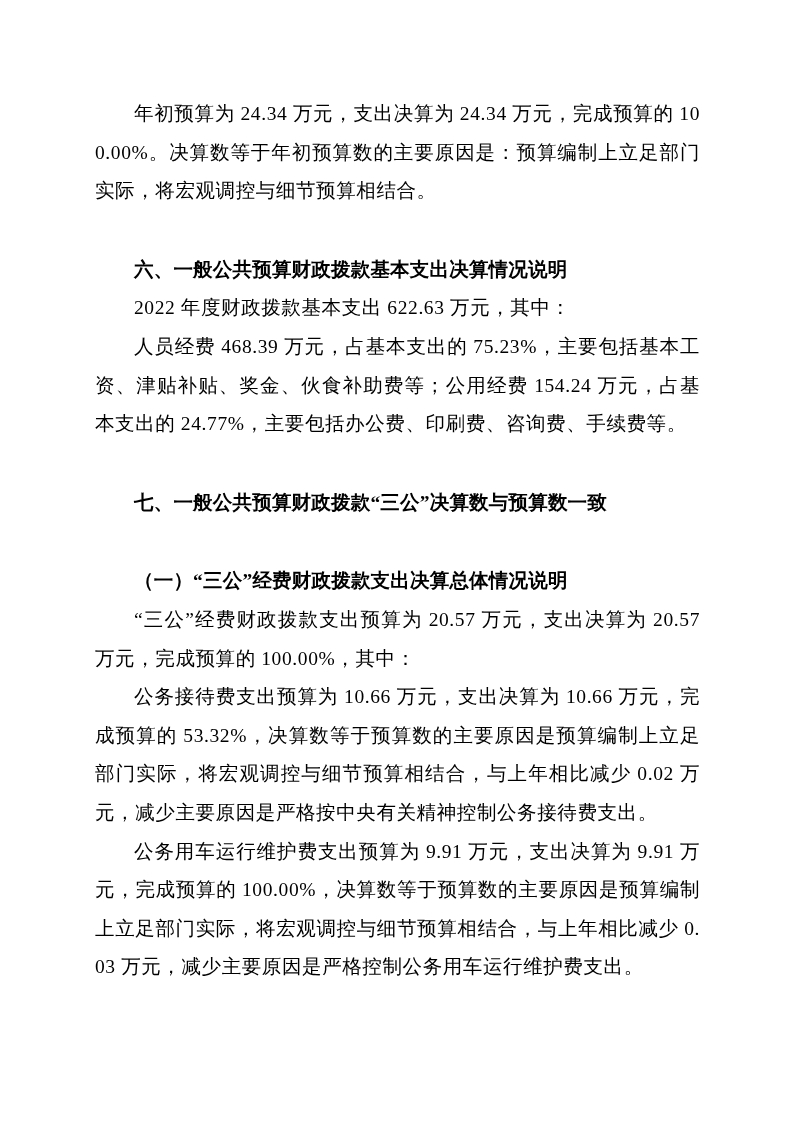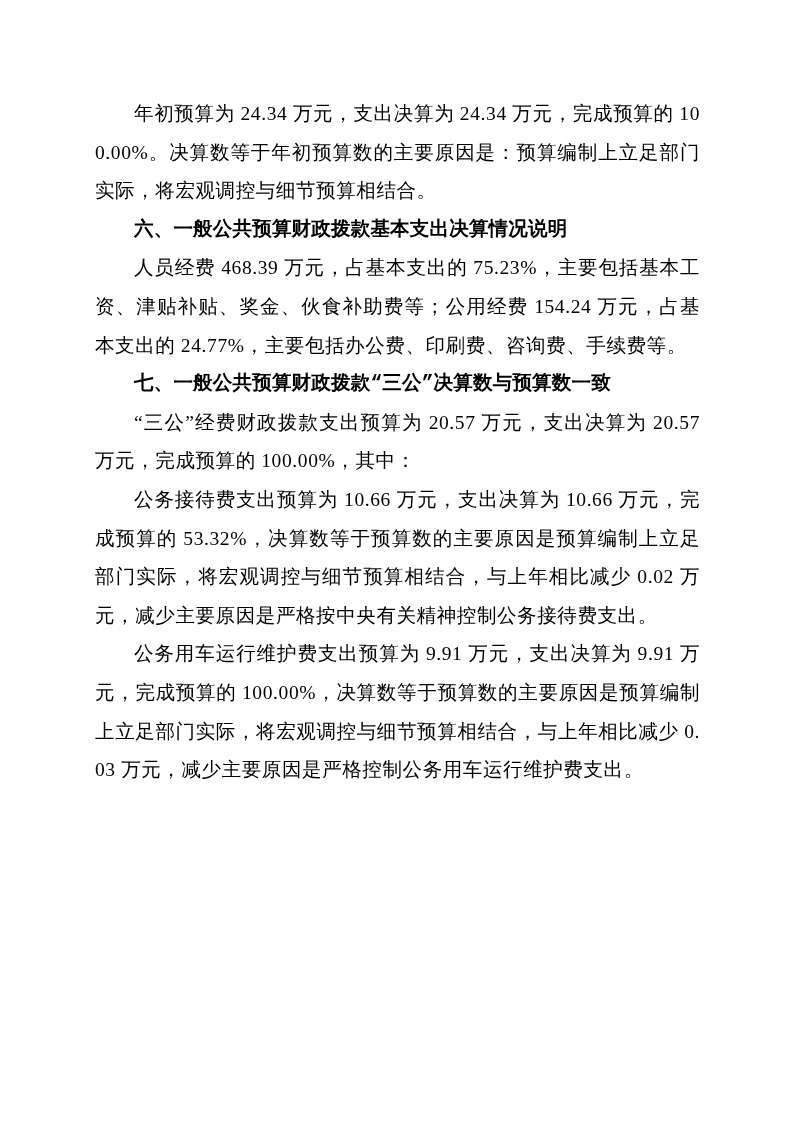--- a/index.html
+++ b/index.html
@@ -24,29 +24,32 @@
   .page p {
     margin: 0;
     font-size: 19.5px;
     line-height: 38.6px;
     text-indent: 2em;
     text-align: justify;
     letter-spacing: 0.6px;
     word-break: break-all;
   }
   .page p.heading {
-    font-family: Liberation Mono, monospace;
+    font-family: Liberation Serif, serif;
     font-weight: bold;
     letter-spacing: 0.2px;
+    margin-top: 40px;
   }
 </style>
 </head>
 <body>
 
 <div class="page">
   <p class="body">年初预算为 24.34 万元，支出决算为 24.34 万元，完成预算的 100.00%。决算数等于年初预算数的主要原因是：预算编制上立足部门实际，将宏观调控与细节预算相结合。</p>
   <p class="heading">六、一般公共预算财政拨款基本支出决算情况说明</p>
+  <p class="body">2022 年度财政拨款基本支出 622.63 万元，其中：</p>
   <p class="body">人员经费 468.39 万元，占基本支出的 75.23%，主要包括基本工资、津贴补贴、奖金、伙食补助费等；公用经费 154.24 万元，占基本支出的 24.77%，主要包括办公费、印刷费、咨询费、手续费等。</p>
   <p class="heading">七、一般公共预算财政拨款“三公”决算数与预算数一致</p>
+  <p class="heading">（一）“三公”经费财政拨款支出决算总体情况说明</p>
   <p class="body">“三公”经费财政拨款支出预算为 20.57 万元，支出决算为 20.57 万元，完成预算的 100.00%，其中：</p>
   <p class="body">公务接待费支出预算为 10.66 万元，支出决算为 10.66 万元，完成预算的 53.32%，决算数等于预算数的主要原因是预算编制上立足部门实际，将宏观调控与细节预算相结合，与上年相比减少 0.02 万元，减少主要原因是严格按中央有关精神控制公务接待费支出。</p>
   <p class="body">公务用车运行维护费支出预算为 9.91 万元，支出决算为 9.91 万元，完成预算的 100.00%，决算数等于预算数的主要原因是预算编制上立足部门实际，将宏观调控与细节预算相结合，与上年相比减少 0.03 万元，减少主要原因是严格控制公务用车运行维护费支出。</p>
 </div>
 
 </body></html>

